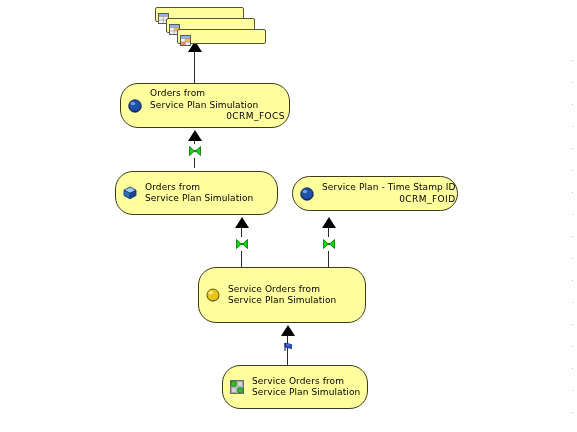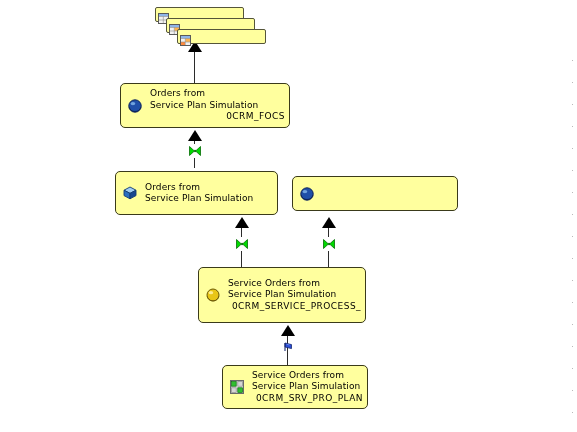--- a/index.html
+++ b/index.html
@@ -21,21 +21,21 @@
     width: 577px;
     height: 432px;
   }
 
   
   .node {
     position: absolute;
     box-sizing: border-box;
     background: #ffff9e;
     border: 1px solid #3a3a1a;
-    border-radius: 5px;
+    border-radius: 18px;
     display: flex;
     align-items: center;
     padding: 3px 4px 3px 5px;
   }
   .node .icon-slot {
     flex: 0 0 auto;
     width: 18px;
     height: 18px;
     margin-right: 6px;
     position: relative;
@@ -203,20 +203,22 @@
   <div class="node" style="left:292px; top:176px; width:166px; height:35px;">
     <span class="icon-slot">
       <svg width="18" height="18" viewBox="0 0 18 18">
         <rect x="0" y="0" width="18" height="18" fill="#ffff9e"></rect>
         <circle cx="9" cy="9" r="6.2" fill="#1f4fa8" stroke="#10255a" stroke-width="1"></circle>
         <ellipse cx="6.9" cy="6.6" rx="2.4" ry="1.7" fill="#7fb2e8" opacity="0.85"></ellipse>
         <path d="M3.1 10.2 A6.2 6.2 0 0 0 14.9 10.2" fill="none" stroke="#0d1f4d" stroke-width="0.9"></path>
       </svg>
     </span>
     <span class="labels">
+      <span class="line">Service Plan - Time Stamp ID</span>
+      <span class="line tech">0CRM_FOID</span>
     </span>
   </div>
 
   <div class="conn-line" style="left:241px; top:228px; height:40px;"></div>
   <div class="conn-head" style="left:235px; top:217px;"></div>
   <div class="conn-marker" style="left:235px; top:236px;">
     <svg width="14" height="14" viewBox="0 0 14 14">
       <rect x="0" y="0" width="14" height="14" fill="#ffffff"></rect>
       <path d="M1.5 2.5 L6.4 7 L1.5 11.5 Z" fill="#00d900" stroke="#046b04" stroke-width="0.8"></path>
       <path d="M12.5 2.5 L7.6 7 L12.5 11.5 Z" fill="#00d900" stroke="#046b04" stroke-width="0.8"></path>
@@ -240,21 +242,20 @@
       <svg width="18" height="18" viewBox="0 0 18 18">
         <rect x="0" y="0" width="18" height="18" fill="#ffff9e"></rect>
         <circle cx="9" cy="9" r="6" fill="#e8c617" stroke="#6b5806" stroke-width="1"></circle>
         <ellipse cx="6.9" cy="6.7" rx="2.3" ry="1.6" fill="#fff0a0" opacity="0.9"></ellipse>
         <path d="M3.2 10.4 A6 6 0 0 0 14.8 10.4" fill="none" stroke="#6b5806" stroke-width="0.8"></path>
       </svg>
     </span>
     <span class="labels">
       <span class="line">Service Orders from</span>
       <span class="line">Service Plan Simulation</span>
-      <span class="line tech">0CRM_SERVICE_PROCESS_</span>
     </span>
   </div>
 
   <div class="conn-line" style="left:287px; top:336px; height:31px;"></div>
   <div class="conn-head" style="left:281px; top:325px;"></div>
   <div class="conn-marker" style="left:281px; top:339px;">
     <svg width="14" height="14" viewBox="0 0 14 14">
       <path d="M4 3 L10.5 4.6 L10.5 8.6 L4 7 Z" fill="#2b4ed8" stroke="#16286f" stroke-width="0.8"></path>
       <path d="M4 3 L4 11" stroke="#16286f" stroke-width="1.1"></path>
       <path d="M5.6 4.2 L8.6 5.0" stroke="#7fa0ef" stroke-width="0.7"></path>
@@ -268,19 +269,18 @@
         <rect x="2.5" y="2.5" width="13" height="13" fill="#e9e9e9" stroke="#6a6a6a" stroke-width="1"></rect>
         <rect x="3.6" y="3.6" width="4.6" height="4.6" fill="#2fbf2f" stroke="#0a6b0a" stroke-width="0.7"></rect>
         <rect x="9.8" y="3.6" width="4.6" height="4.6" fill="#d6d6d6" stroke="#8a8a8a" stroke-width="0.7"></rect>
         <rect x="3.6" y="9.8" width="4.6" height="4.6" fill="#d6d6d6" stroke="#8a8a8a" stroke-width="0.7"></rect>
         <rect x="9.8" y="9.8" width="4.6" height="4.6" fill="#2fbf2f" stroke="#0a6b0a" stroke-width="0.7"></rect>
       </svg>
     </span>
     <span class="labels">
       <span class="line">Service Orders from</span>
       <span class="line">Service Plan Simulation</span>
-      <span class="line tech">0CRM_SRV_PRO_PLAN</span>
     </span>
   </div>
 
   <div class="edge-rule" style="left:572px; top:60px; height:355px;"></div>
 
 </div>
 
 </body></html>

